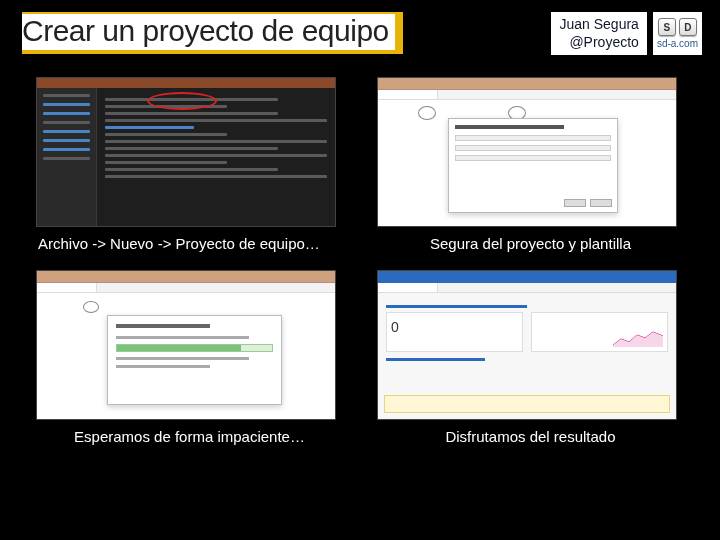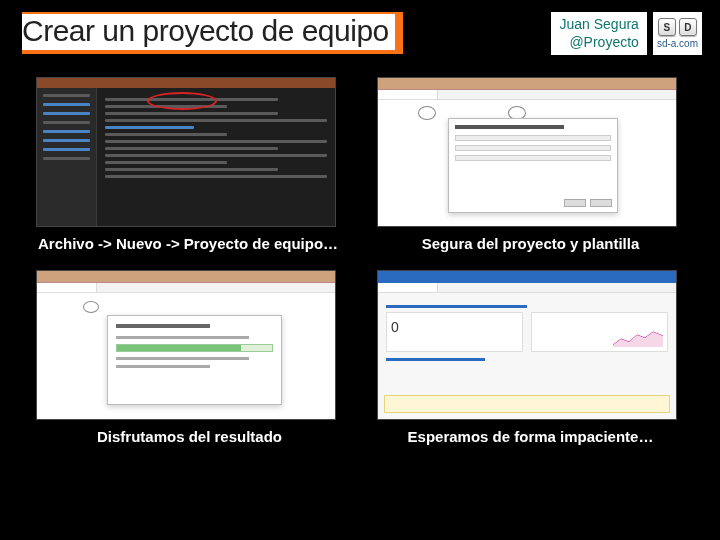--- a/index.html
+++ b/index.html
@@ -24,32 +24,32 @@
     font-size: 30px;
     font-weight: 300;
     color: #222;
     background: #fff;
     padding: 0 6px 2px 0;
     flex: 0 0 auto;
     letter-spacing: -0.5px;
   }
   
   .title-wrap {
-    background: #f97316;
+    background: #eab308;
     padding: 2px 8px 4px 0;
   }
   .header-right {
     margin-left: auto;
     display: flex;
     gap: 6px;
     align-items: stretch;
   }
   .author-box {
     background: #fff;
-    color: #0f766e;
+    color: #0f172a;
     font-size: 14px;
     line-height: 1.25;
     text-align: right;
     padding: 4px 8px;
     font-weight: 400;
   }
   .sda-badge {
     background: #fff;
     padding: 3px 4px;
     display: flex;
@@ -91,21 +91,21 @@
   .thumb {
     width: 300px;
     height: 150px;
     background: #333;
     position: relative;
     overflow: hidden;
     border: 1px solid #444;
   }
   .caption {
     font-size: 15px;
-    font-weight: 700;
+    font-weight: 400;
     color: #fff;
     padding: 4px 2px 14px 2px;
   }
   .caption.center { text-align: center; }
 
   
   .t1 { background: #1e1e1e; }
   .t1 .topbar { height: 10px; background: #8a4a2a; }
   .t1 .body { display:flex; height: calc(100% - 10px); }
   .t1 .side { width: 60px; background:#2a2a2a; border-right:1px solid #3a3a3a; }
@@ -275,16 +275,16 @@
             <polyline points="0,18 8,12 16,15 24,8 32,11 40,5 50,9" fill="none" stroke="#c08" stroke-width="1"></polyline>
             <polyline points="0,18 8,12 16,15 24,8 32,11 40,5 50,9 50,20 0,20" fill="#f6d7e8" stroke="none"></polyline>
           </svg>
         </div>
       </div>
       <div class="link" style="width:35%"></div>
       <div class="yellow"></div>
     </div>
   </div>
 
+  <div class="caption center">Esperamos de forma impaciente…</div>
   <div class="caption center">Disfrutamos del resultado</div>
-  <div class="caption center">Esperamos de forma impaciente…</div>
 
 </div>
 
 </body></html>

